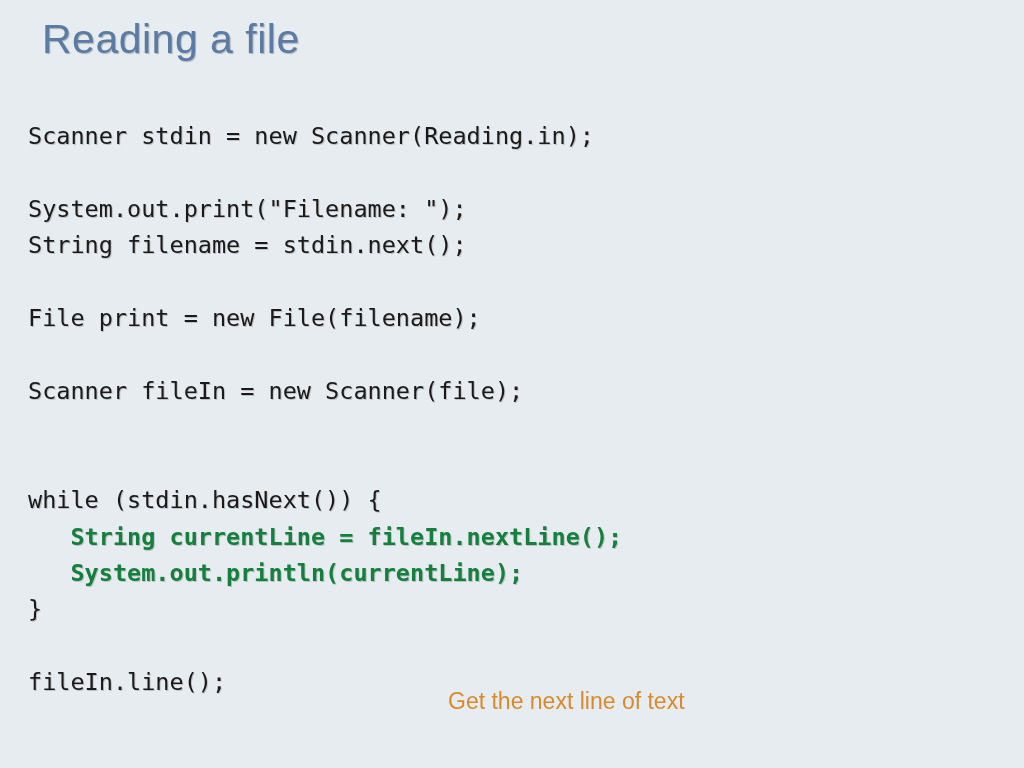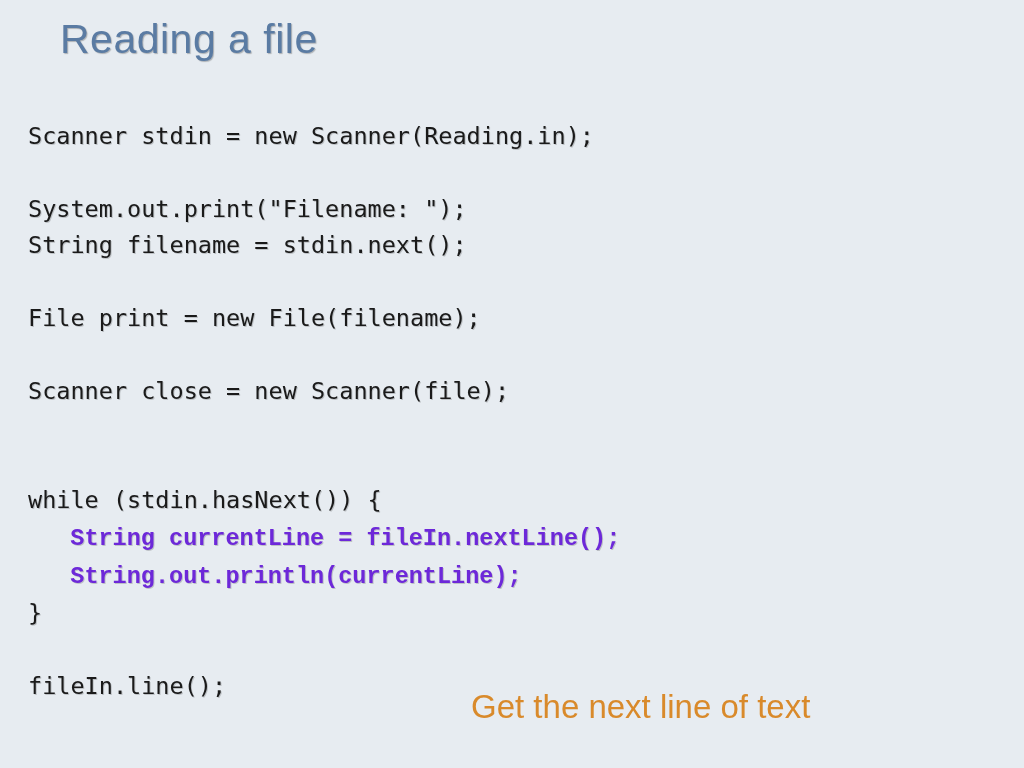--- a/index.html
+++ b/index.html
@@ -4,69 +4,68 @@
 <style>
   * { margin: 0; padding: 0; box-sizing: border-box; }
   html, body { width: 1024px; height: 768px; overflow: hidden; }
   body {
     background: #e7ecf1;
     font-family: Verdana, Geneva, sans-serif;
     position: relative;
   }
   .title {
     position: absolute;
-    left: 60px;
+    left: 42px;
     top: 16px;
     font-size: 41px;
     color: #5a7ba3;
     text-shadow: 1px 1px 1px rgba(0,0,0,0.25);
     font-weight: 400;
     letter-spacing: 0.5px;
   }
   .code {
     position: absolute;
     left: 28px;
     top: 118px;
     font-family: "DejaVu Sans Mono", "Menlo", "Consolas", monospace;
     font-size: 23.5px;
     color: #1a1a1a;
     line-height: 1.55;
     white-space: pre;
     text-shadow: 1px 1px 0.5px rgba(0,0,0,0.18);
   }
   .hl {
-    color: #6d28d9;
+    color: #15803d;
     font-weight: bold;
-    font-family: Liberation Mono, monospace;
   }
   .annot {
     position: absolute;
-    left: 471px;
+    left: 448px;
     top: 688px;
     font-family: Verdana, Geneva, sans-serif;
-    font-size: 33px;
+    font-size: 23px;
     color: #d98a2b;
     font-weight: 400;
   }
 </style>
 </head>
 <body>
 
 <div class="title">Reading a file</div>
 
 <div class="code"><span>Scanner stdin = new Scanner(Reading.in);</span>
 <span></span>
 <span>System.out.print("Filename: ");</span>
 <span>String filename = stdin.next();</span>
 <span></span>
 <span>File print = new File(filename);</span>
 <span></span>
-<span>Scanner close = new Scanner(file);</span>
+<span>Scanner fileIn = new Scanner(file);</span>
 <span></span>
 <span></span>
 <span>while (stdin.hasNext()) {</span>
 <span class="hl">   String currentLine = fileIn.nextLine();</span>
-<span class="hl">   String.out.println(currentLine);</span>
+<span class="hl">   System.out.println(currentLine);</span>
 <span>}</span>
 <span></span>
 <span>fileIn.line();</span></div>
 
 <div class="annot">Get the next line of text</div>
 
 </body></html>

